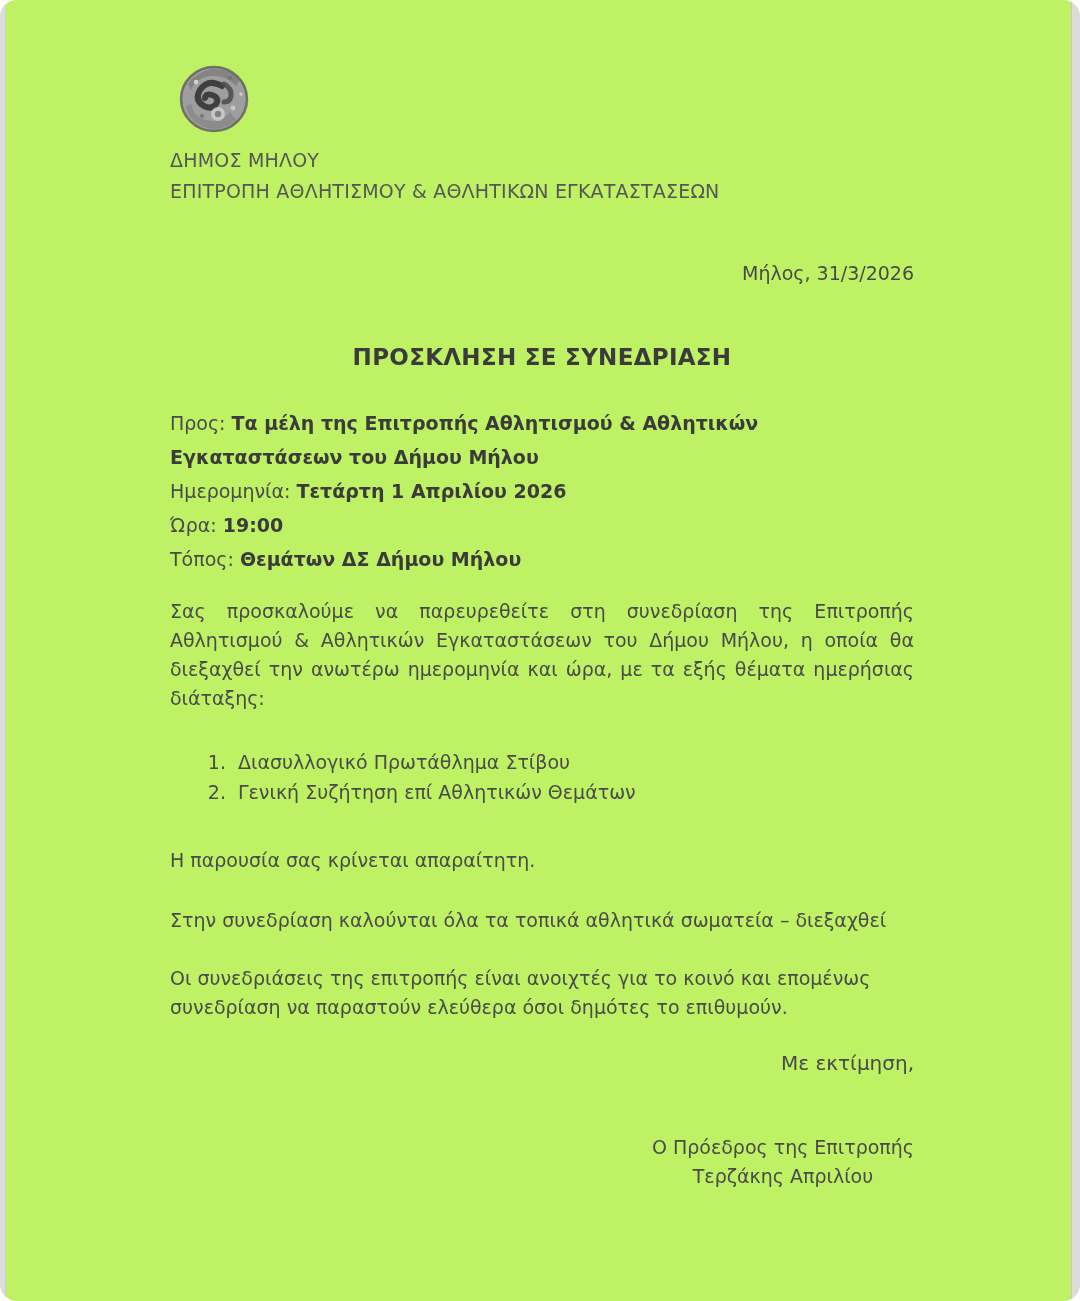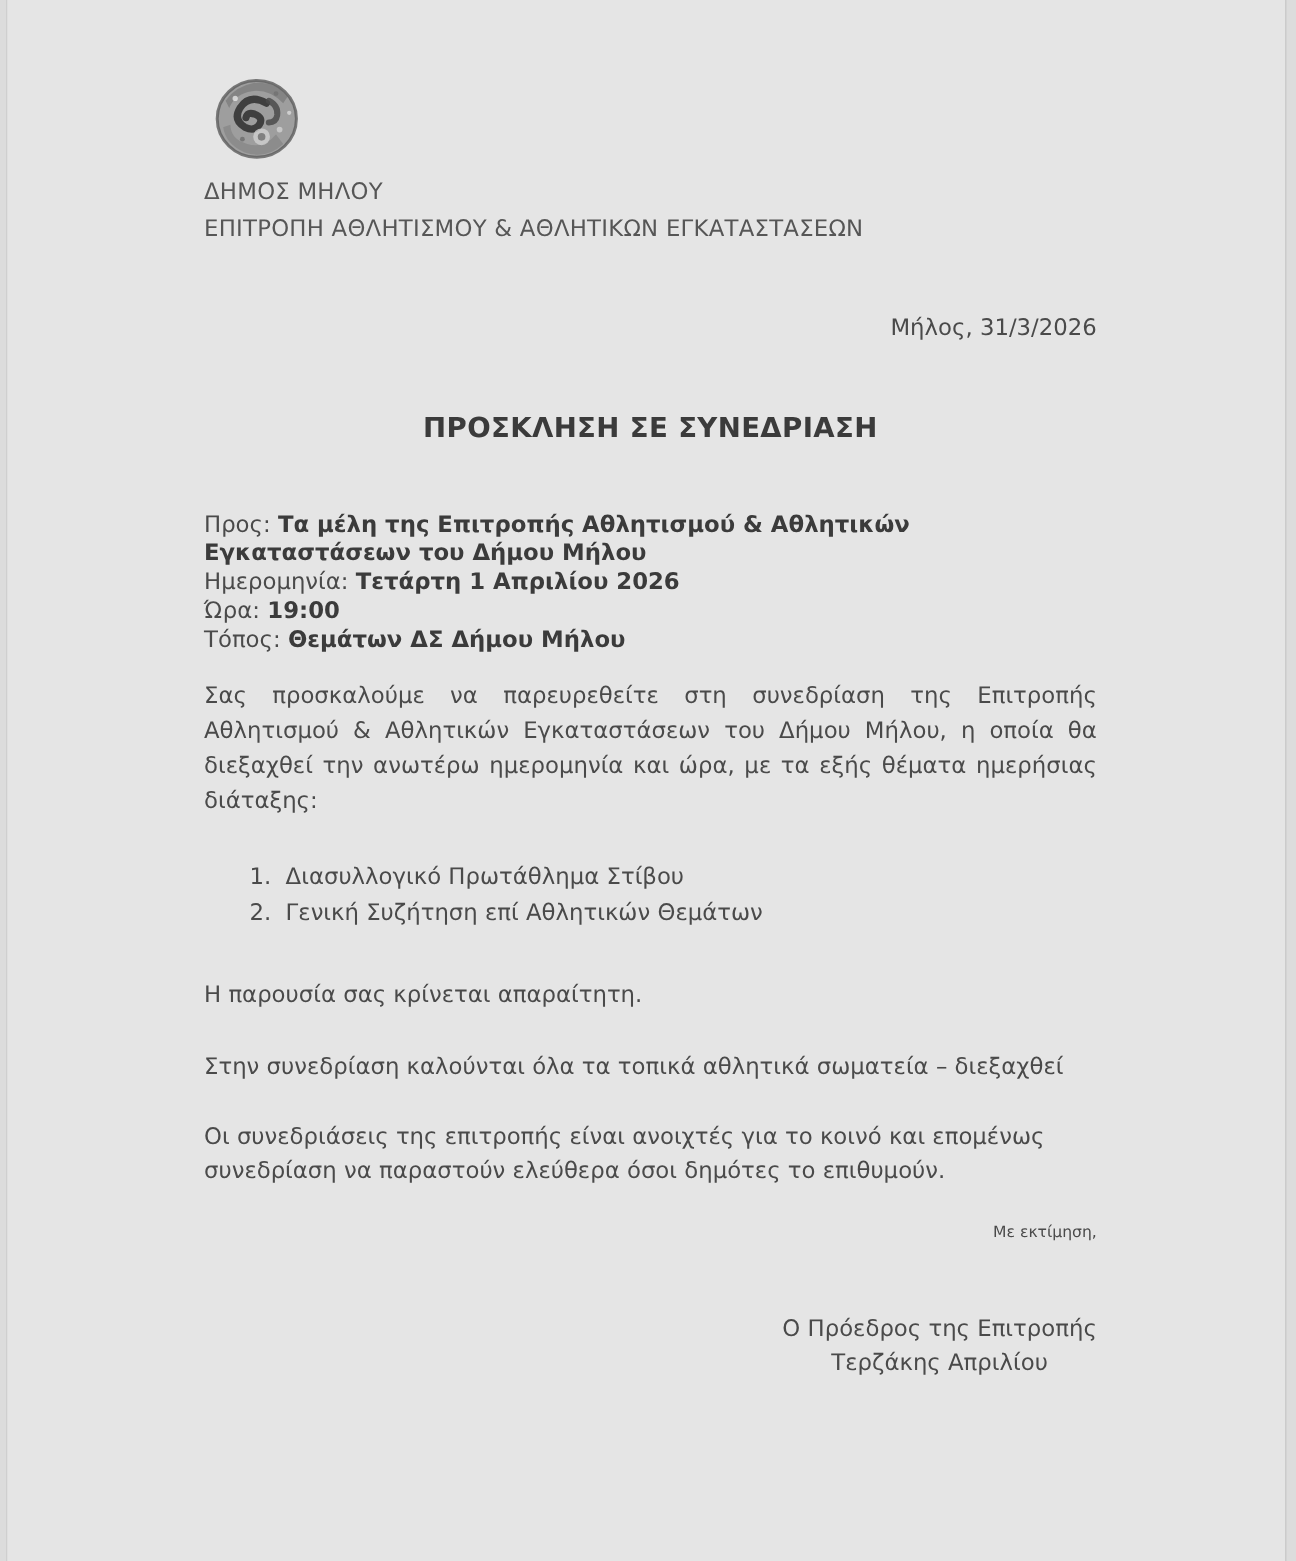--- a/index.html
+++ b/index.html
@@ -1,23 +1,24 @@
 <!DOCTYPE html>
 <html lang="el"><head>
 <meta charset="utf-8">
 <style>
   html, body { margin: 0; padding: 0; background: #ffffff; }
   .page {
     position: relative;
     width: 1080px;
     height: 1301px;
-    background: #e5e5e5;
+    background: #bef264;
     overflow: hidden;
     font-family: "DejaVu Sans", "Liberation Sans", sans-serif;
     color: #4a4a4a;
+    border-radius: 17px;
   }
   .edge-strip {
     position: absolute; top: 0; bottom: 0;
     background: #dcdcdc;
   }
   .edge-left  { left: 0;  width: 5px; border-right: 1px solid #cfcfcf; }
   .edge-right { right: 0; width: 8px; border-left: 1px solid #c6c6c6; }
 
   .content { margin: 0 166px 0 170px; }
 
@@ -26,42 +27,42 @@
   .org { margin-top: 9px; font-size: 19px; line-height: 31px; color: #565656; letter-spacing: 0.2px; }
   .org div { white-space: nowrap; }
 
   .dateline { margin-top: 55px; text-align: right; font-size: 19px; color: #4a4a4a; }
 
   .title {
     margin-top: 60px; text-align: center;
     font-size: 23px; font-weight: 700; color: #3a3a3a; letter-spacing: 0.3px;
   }
 
-  .meta { margin-top: 55px; font-size: 19px; line-height: 24px; }
+  .meta { margin-top: 36px; font-size: 19px; line-height: 34px; }
   .meta p { margin: 0; }
   .meta strong, .title, .sig strong { color: #3b3b3b; }
   strong { font-weight: 700; }
 
   .intro {
     margin: 21px 0 0 0; font-size: 19px; line-height: 29px;
     text-align: justify;
   }
 
   ol.agenda {
     margin: 34px 0 0 0; padding-left: 62px;
     font-size: 19px; line-height: 30px;
   }
   ol.agenda li { padding-left: 6px; }
 
   .note  { margin: 0; font-size: 19px; line-height: 29px; }
   .note1 { margin-top: 39px; }
   .note2 { margin-top: 31px; }
   .note3 { margin-top: 29px; }
 
-  .closing { margin: 29px 0 0 0; text-align: right; font-size: 13px; }
+  .closing { margin: 29px 0 0 0; text-align: right; font-size: 20px; }
 
   .sig-wrap { margin-top: 58px; text-align: right; text-decoration: underline; }
   .sig { display: inline-block; text-align: center; font-size: 19px; line-height: 29px; }
 </style>
 </head>
 <body>
 
 <div class="page">
   <div class="edge-strip edge-left"></div>
   <div class="edge-strip edge-right"></div>

